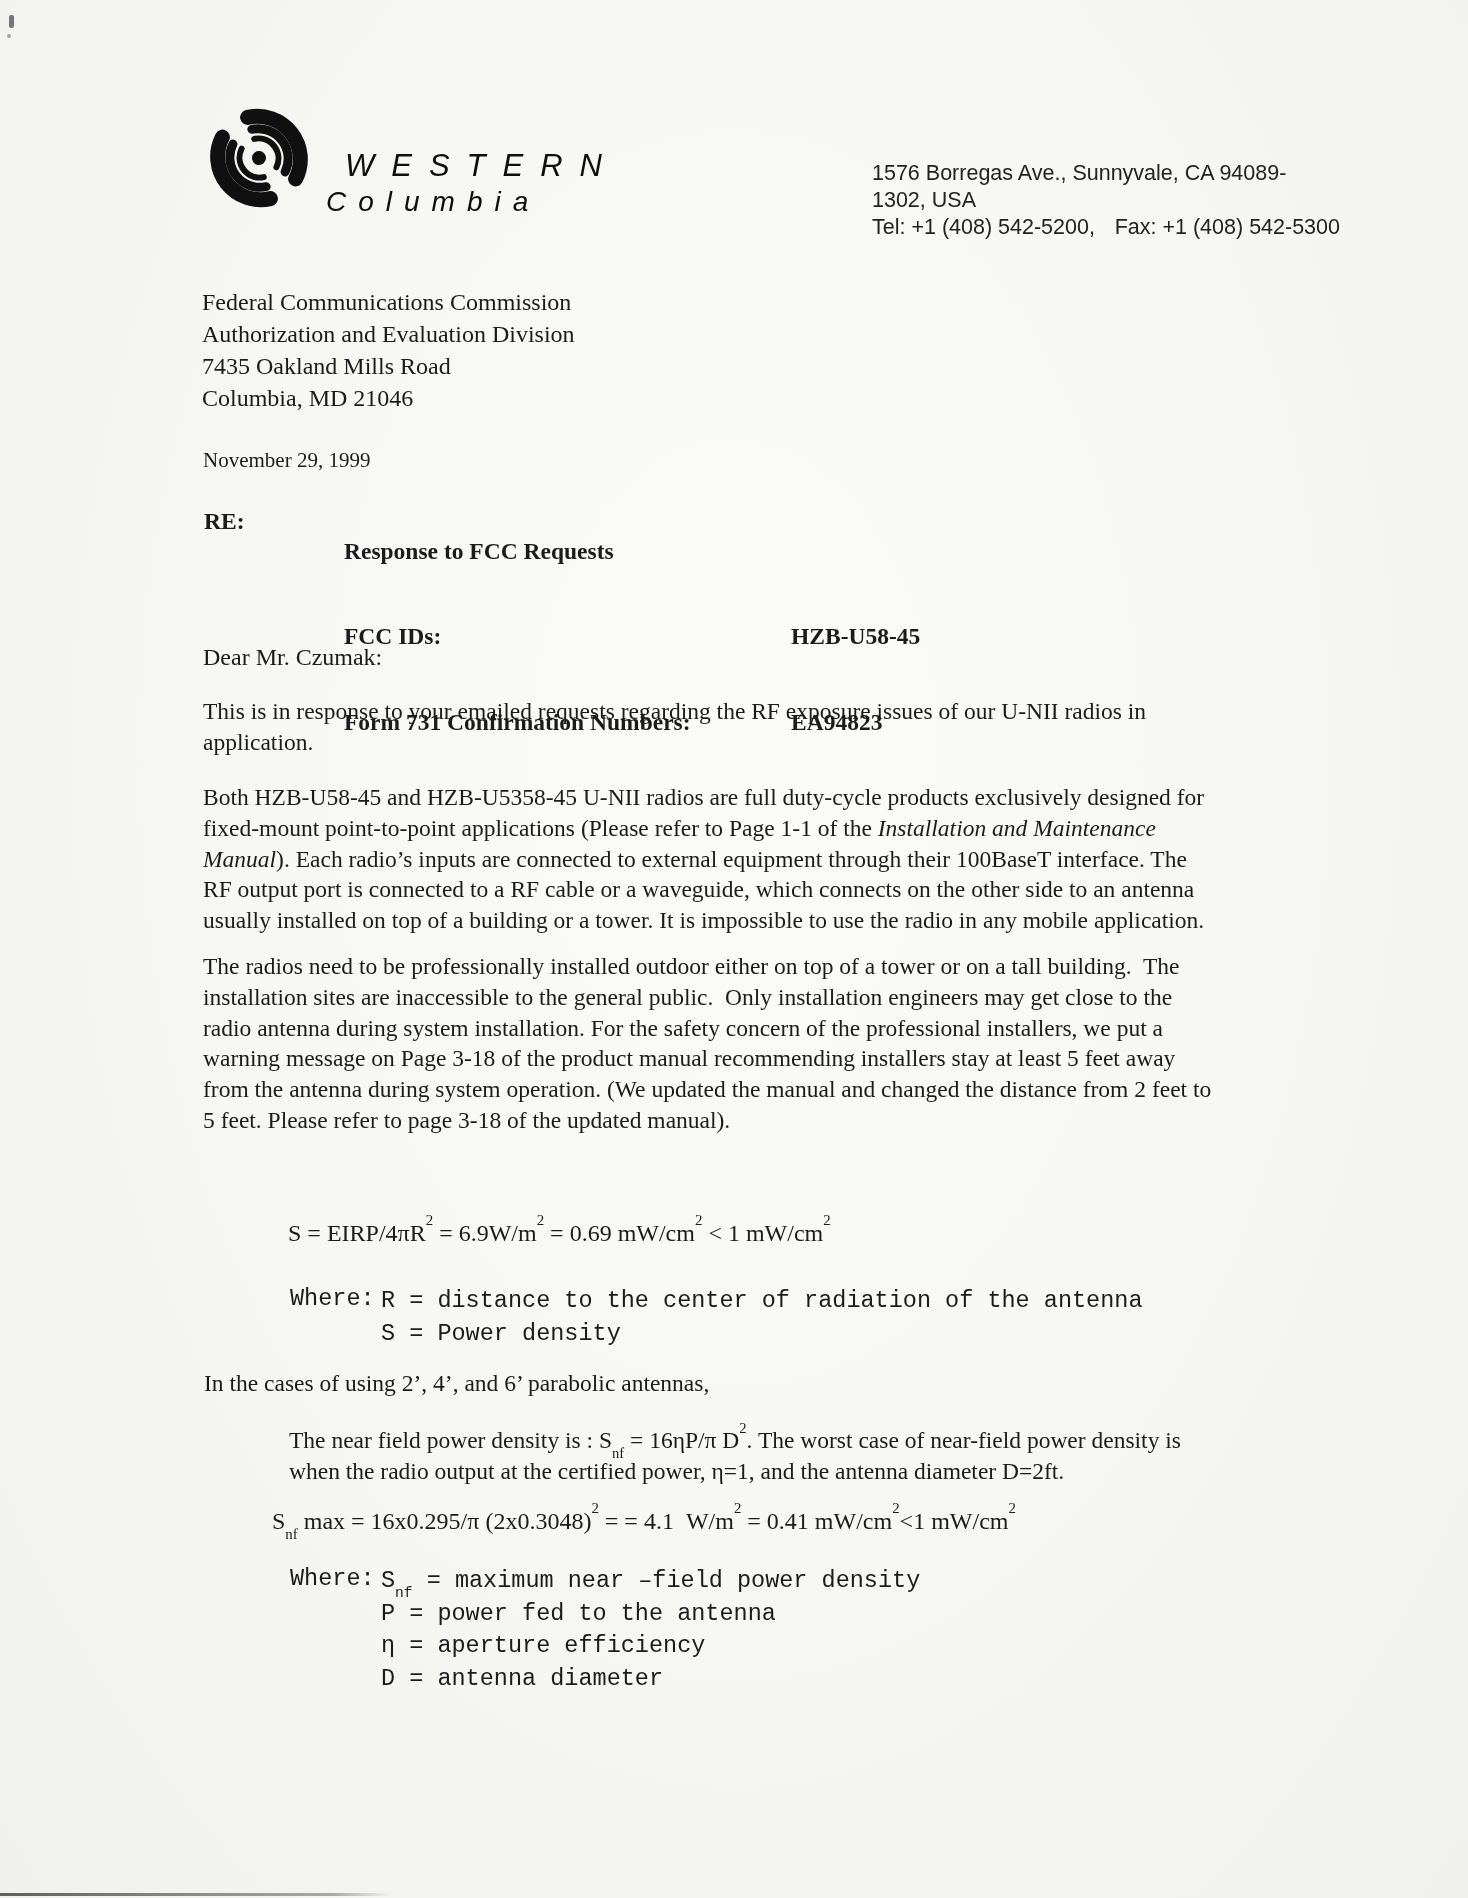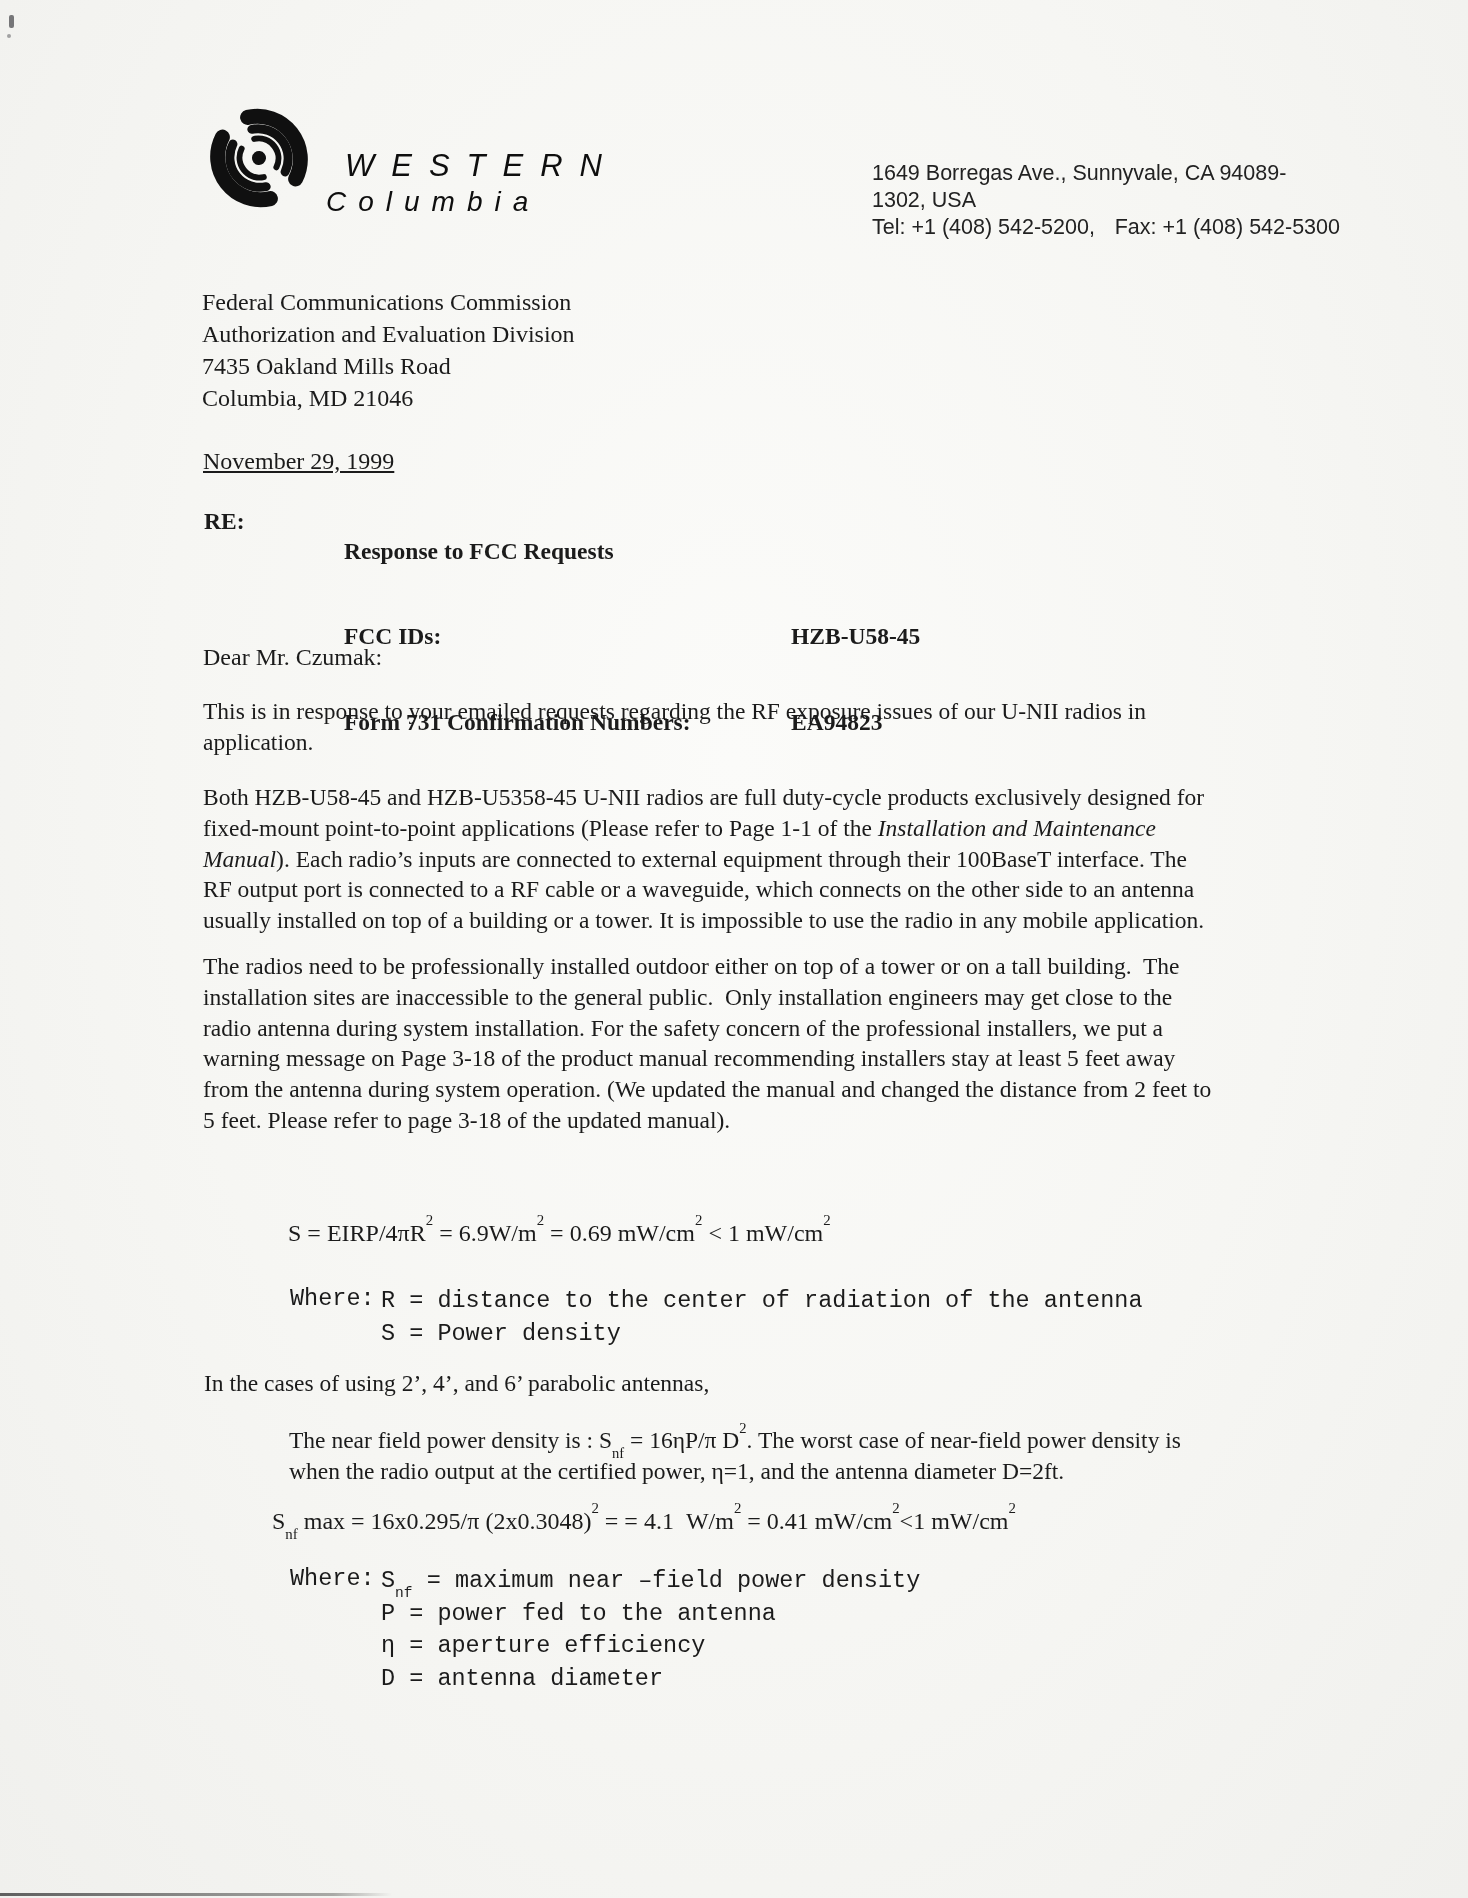--- a/index.html
+++ b/index.html
@@ -28,21 +28,21 @@
   }
   .lh-right{
     font-family:"Liberation Sans", sans-serif;
     font-size:21.5px;line-height:27px;color:#222;
     width:468px;
   }
   .lh-line2{display:flex;justify-content:space-between;}
   
   .tline{white-space:pre;}
   .recipient .tline{font-size:24px;line-height:32px;}
-  .date-line{font-size:24px;text-decoration:underline;}
+  .date-line{font-size:21px;}
   .re-block{display:flex;font-weight:bold;font-size:23.5px;justify-content:center;}
   .re-label{width:93px;}
   .re-row{line-height:28.5px;white-space:pre;}
   .re-row-label{display:inline-block;width:447px;}
   .salutation{font-size:24px;}
   .para .tline{font-size:23.5px;line-height:30.8px;}
   .formula{font-size:24px;white-space:pre;}
   .where-block{display:flex;font-size:23.5px;font-family:Liberation Mono, monospace;}
   .where-label{width:91px;}
   .where-defs .tline{line-height:32.5px;}
@@ -73,21 +73,21 @@
         <path d="M 8 -18 A 20 20 0 0 1 8 18" stroke-width="6"></path>
         <path d="M 12 -27 A 30 30 0 0 1 12 27" stroke-width="9"></path>
         <path d="M 16 -39 A 43 43 0 0 1 16 39" stroke-width="15"></path>
       </g>
     </svg>
   </div>
   <div class="abs brand-western" style="left:345px;top:148px;">WESTERN</div>
   <div class="abs brand-multiplex" style="left:326px;top:186px;">Columbia</div>
 
   <div class="abs lh-right" style="left:872px;top:160px;">
-    <div>1649 Borregas Ave., Sunnyvale, CA 94089-1302, USA</div>
+    <div>1576 Borregas Ave., Sunnyvale, CA 94089-1302, USA</div>
     <div class="lh-line2">
       <span>Tel: +1 (408) 542-5200,</span>
       <span>Fax: +1 (408) 542-5300</span>
     </div>
   </div>
 
   <div class="abs recipient" style="left:202px;top:286px;">
       <div class="tline"><span>Federal Communications Commission</span></div>
       <div class="tline"><span>Authorization and Evaluation Division</span></div>
       <div class="tline"><span>7435 Oakland Mills Road</span></div>

